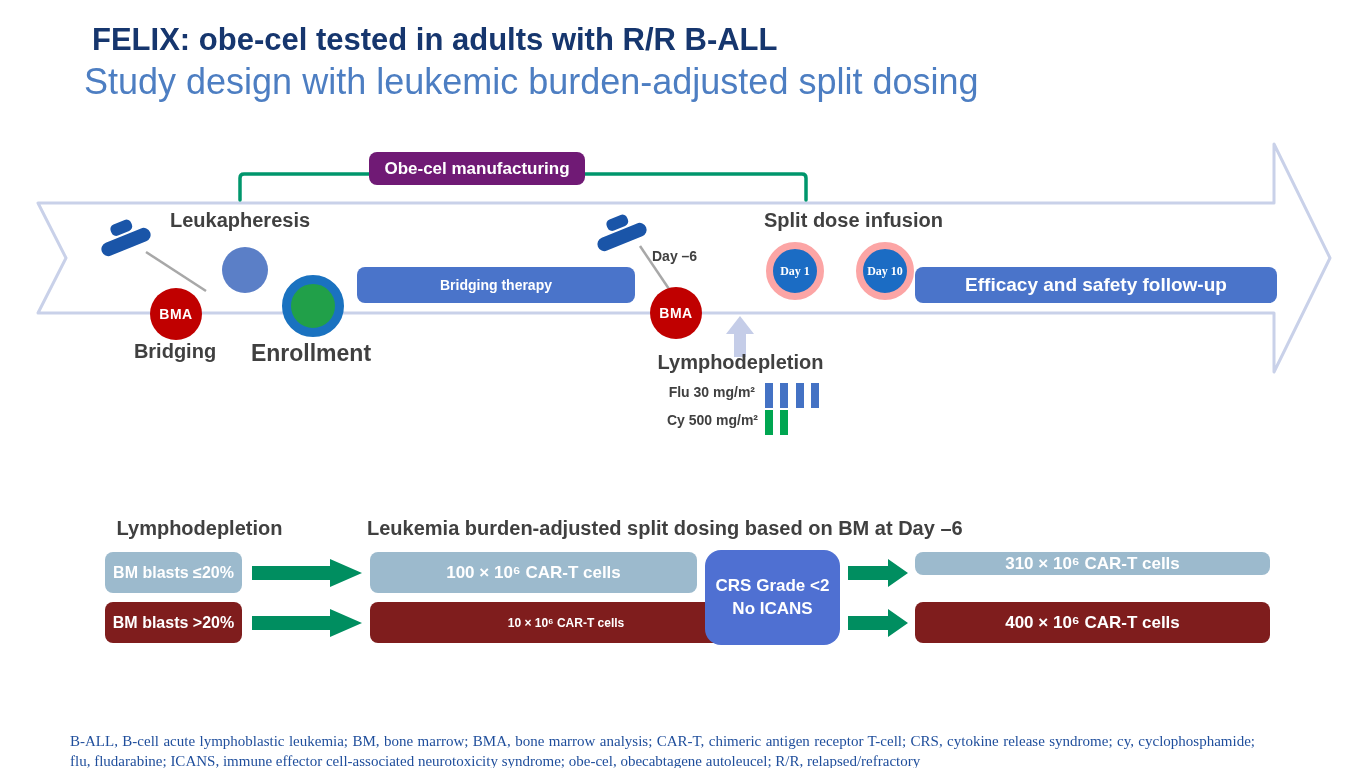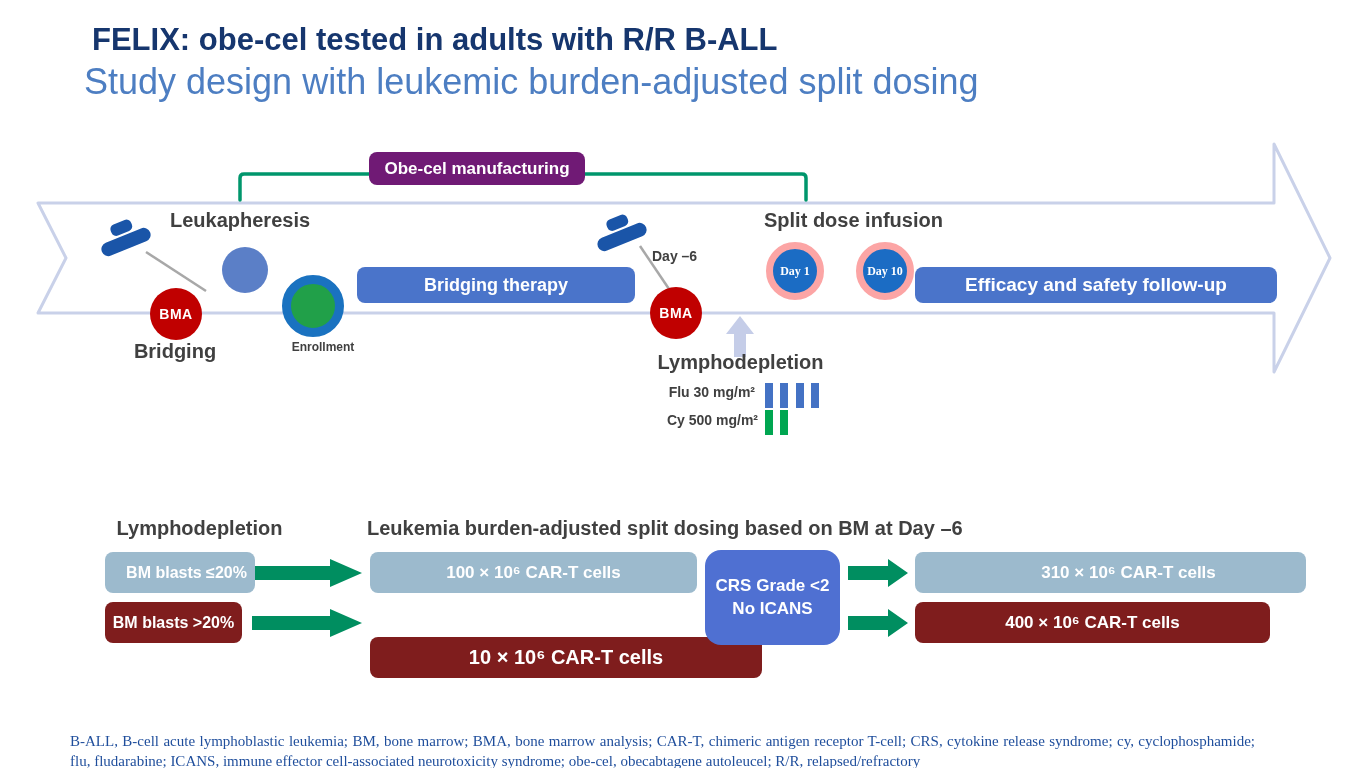--- a/index.html
+++ b/index.html
@@ -89,23 +89,23 @@
 <div class="lbl" style="left:170px;top:209px;font-size:20px;">Leukapheresis</div>
 
 <div class="circle" style="left:222px;top:247px;width:46px;height:46px;background:#5b7fc7;"></div>
 
 <div class="circle" style="left:282px;top:275px;width:62px;height:62px;background:#21a049;border:9px solid #1a72c0;"></div>
 
 <div class="circle bma" style="left:150px;top:288px;">BMA</div>
 
 <div class="lbl" style="left:100px;top:340px;width:150px;text-align:center;font-size:20px;">Bridging</div>
 
-<div class="lbl" style="left:248px;top:340px;width:150px;text-align:center;font-size:12px;">Enrollment</div>
+<div class="lbl" style="left:236px;top:340px;width:150px;text-align:center;font-size:23px;">Enrollment</div>
 
-<div class="banner" style="left:357px;top:267px;width:278px;height:36px;font-size:18px;">Bridging therapy</div>
+<div class="banner" style="left:357px;top:267px;width:278px;height:36px;font-size:14px;">Bridging therapy</div>
 
 <div class="lbl" style="left:652px;top:248px;font-size:14px;">Day –6</div>
 
 <div class="circle bma" style="left:650px;top:287px;">BMA</div>
 
 <div class="lbl" style="left:736px;top:209px;font-size:20px;margin-left:28px;">Split dose infusion</div>
 
 <div class="circle daycircle" style="left:766px;top:242px;">Day 1</div>
 
 <div class="circle daycircle" style="left:856px;top:242px;">Day 10</div>
@@ -115,30 +115,30 @@
 <div class="lbl" style="left:638px;top:351px;width:205px;text-align:center;font-size:20px;">Lymphodepletion</div>
 
 <div class="lbl" style="left:640px;top:384px;width:115px;text-align:right;font-size:14px;">Flu 30 mg/m²</div>
 
 <div class="lbl" style="left:640px;top:412px;width:118px;text-align:right;font-size:14px;">Cy 500 mg/m²</div>
 
 <div class="lbl" style="left:92px;top:517px;width:215px;text-align:center;font-size:20px;">Lymphodepletion</div>
 
 <div class="lbl" style="left:367px;top:517px;font-size:20px;white-space:nowrap;">Leukemia burden-adjusted split dosing based on BM at Day –6</div>
 
-<div class="box steel" style="left:105px;top:552px;width:137px;height:41px;font-size:16px;padding-left:13px;">BM blasts ≤20%</div>
+<div class="box steel" style="left:105px;top:552px;width:137px;height:41px;font-size:16px;">BM blasts ≤20%</div>
 
 <div class="box teal" style="left:105px;top:602px;width:137px;height:41px;font-size:16px;">BM blasts &gt;20%</div>
 
 <div class="box steel" style="left:370px;top:552px;width:327px;height:41px;font-size:17px;">100 × 10⁶ CAR-T cells</div>
 
-<div class="box teal" style="left:370px;top:637px;width:392px;height:41px;font-size:20px;">10 × 10⁶ CAR-T cells</div>
+<div class="box teal" style="left:370px;top:602px;width:392px;height:41px;font-size:12px;">10 × 10⁶ CAR-T cells</div>
 
 <div class="box gatebox" style="left:705px;top:550px;width:135px;height:95px;font-size:17px;">
   <span>CRS Grade &lt;2</span>
   <span>No ICANS</span>
 </div>
 
-<div class="box steel" style="left:915px;top:552px;width:355px;height:41px;font-size:17px;padding-left:36px;">310 × 10⁶ CAR-T cells</div>
+<div class="box steel" style="left:915px;top:552px;width:355px;height:23px;font-size:17px;">310 × 10⁶ CAR-T cells</div>
 
 <div class="box teal" style="left:915px;top:602px;width:355px;height:41px;font-size:17px;text-align:center;">400 × 10⁶ CAR-T cells</div>
 
 <div class="abs" id="footnote">B-ALL, B-cell acute lymphoblastic leukemia; BM, bone marrow; BMA, bone marrow analysis; CAR-T, chimeric antigen receptor T-cell; CRS, cytokine release syndrome; cy, cyclophosphamide; flu, fludarabine; ICANS, immune effector cell-associated neurotoxicity syndrome; obe-cel, obecabtagene autoleucel; R/R, relapsed/refractory</div>
 
 </body></html>

